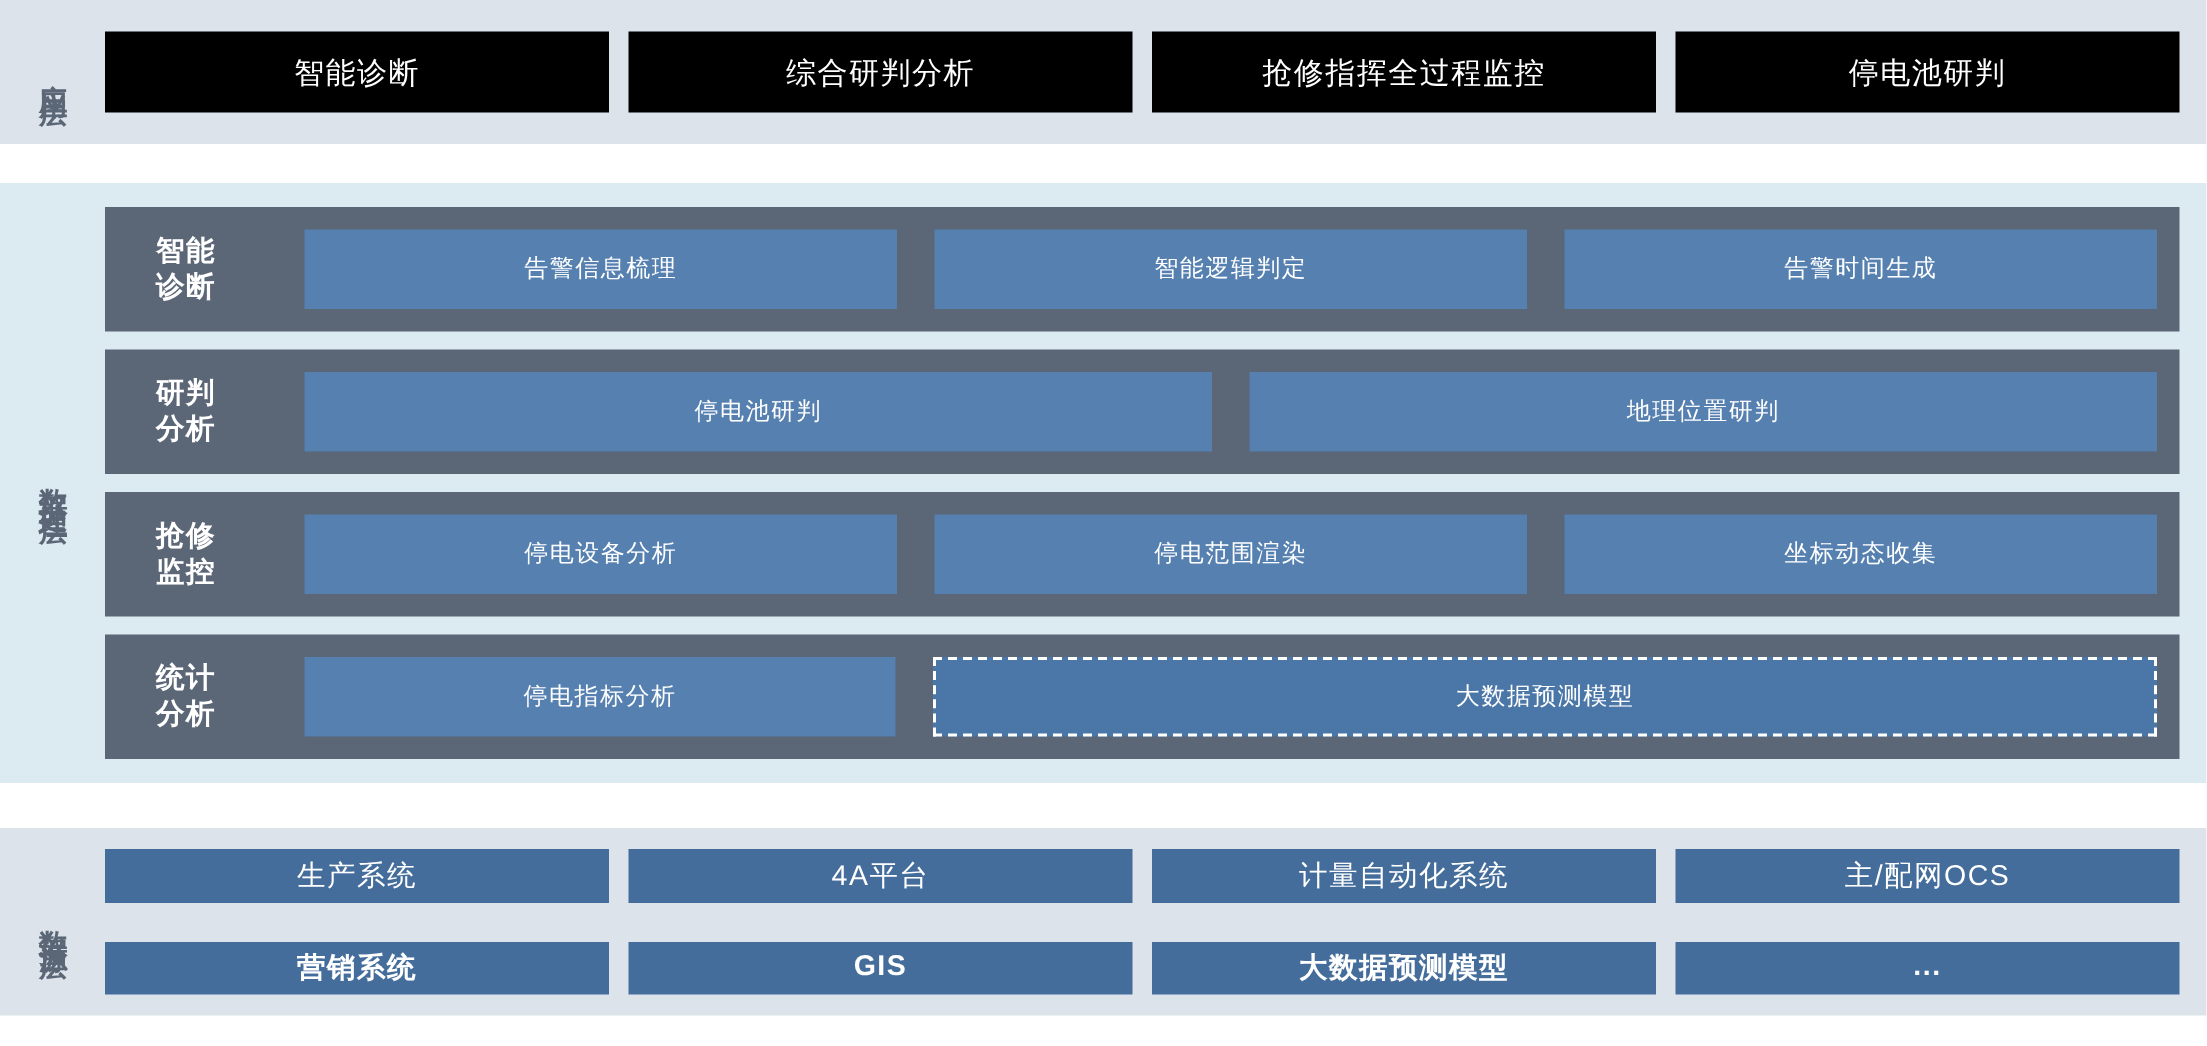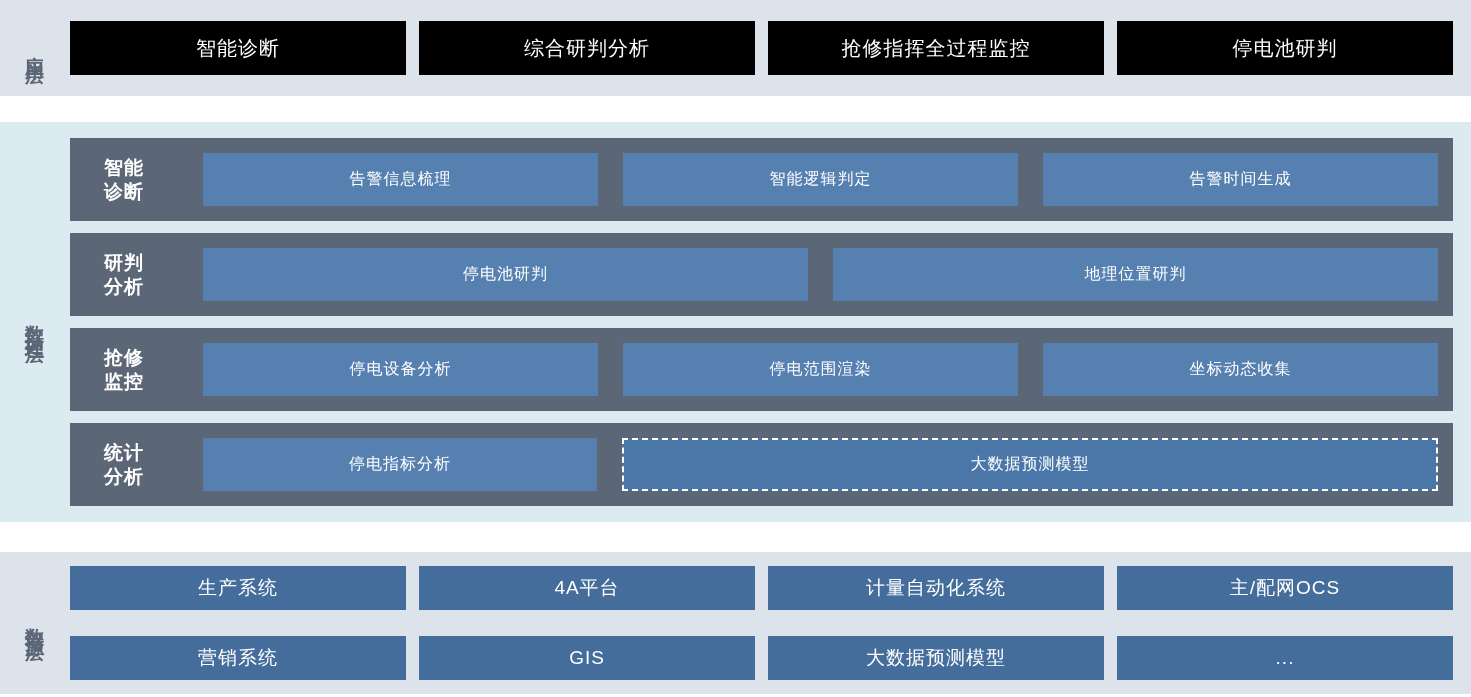--- a/index.html
+++ b/index.html
@@ -139,21 +139,21 @@
     flex: 2.06 1 0;
     text-align: center;
   }
   .proc-cell.dashed {
     border: 2px dashed #ffffff;
     background: #4b77a8;
   }
 
   
   .src-band {
-    height: 142px;
+    height: 125px;
     background: #dde3ea;
   }
   .src-band .band-body {
     padding: 14px 18px 14px 0;
     gap: 13px;
   }
   .src-row {
     flex: 1 1 0;
     display: flex;
     flex-direction: row;
@@ -244,21 +244,21 @@
     </div>
     <div class="band-body">
 
       <div class="src-row">
         <div class="src-box">生产系统</div>
         <div class="src-box">4A平台</div>
         <div class="src-box">计量自动化系统</div>
         <div class="src-box">主/配网OCS</div>
       </div>
 
-      <div class="src-row" style="margin-top:13px;">
+      <div class="src-row" style="margin-top:13px;font-weight:bold;">
         <div class="src-box">营销系统</div>
         <div class="src-box">GIS</div>
         <div class="src-box">大数据预测模型</div>
         <div class="src-box">...</div>
       </div>
 
     </div>
   </div>
 
 </div>

